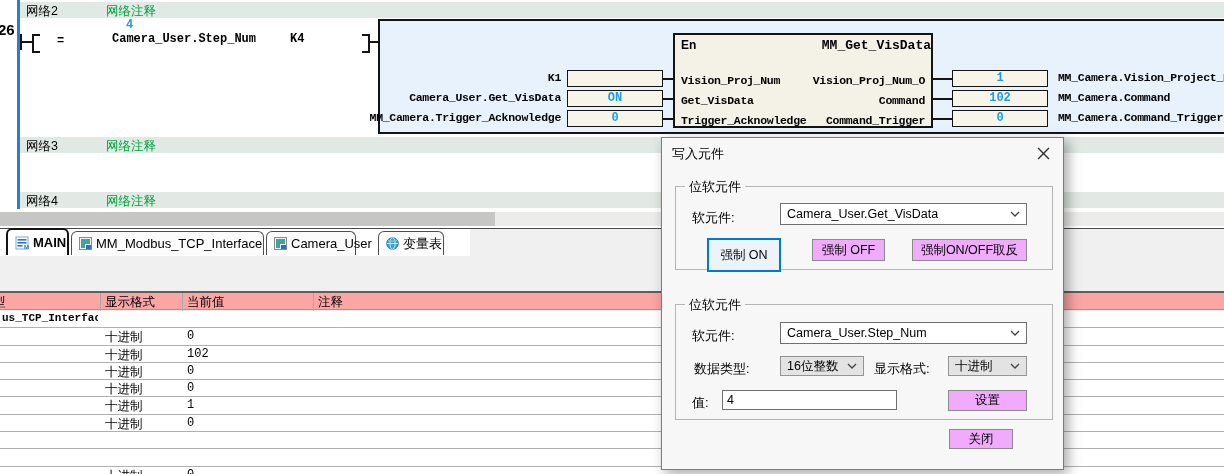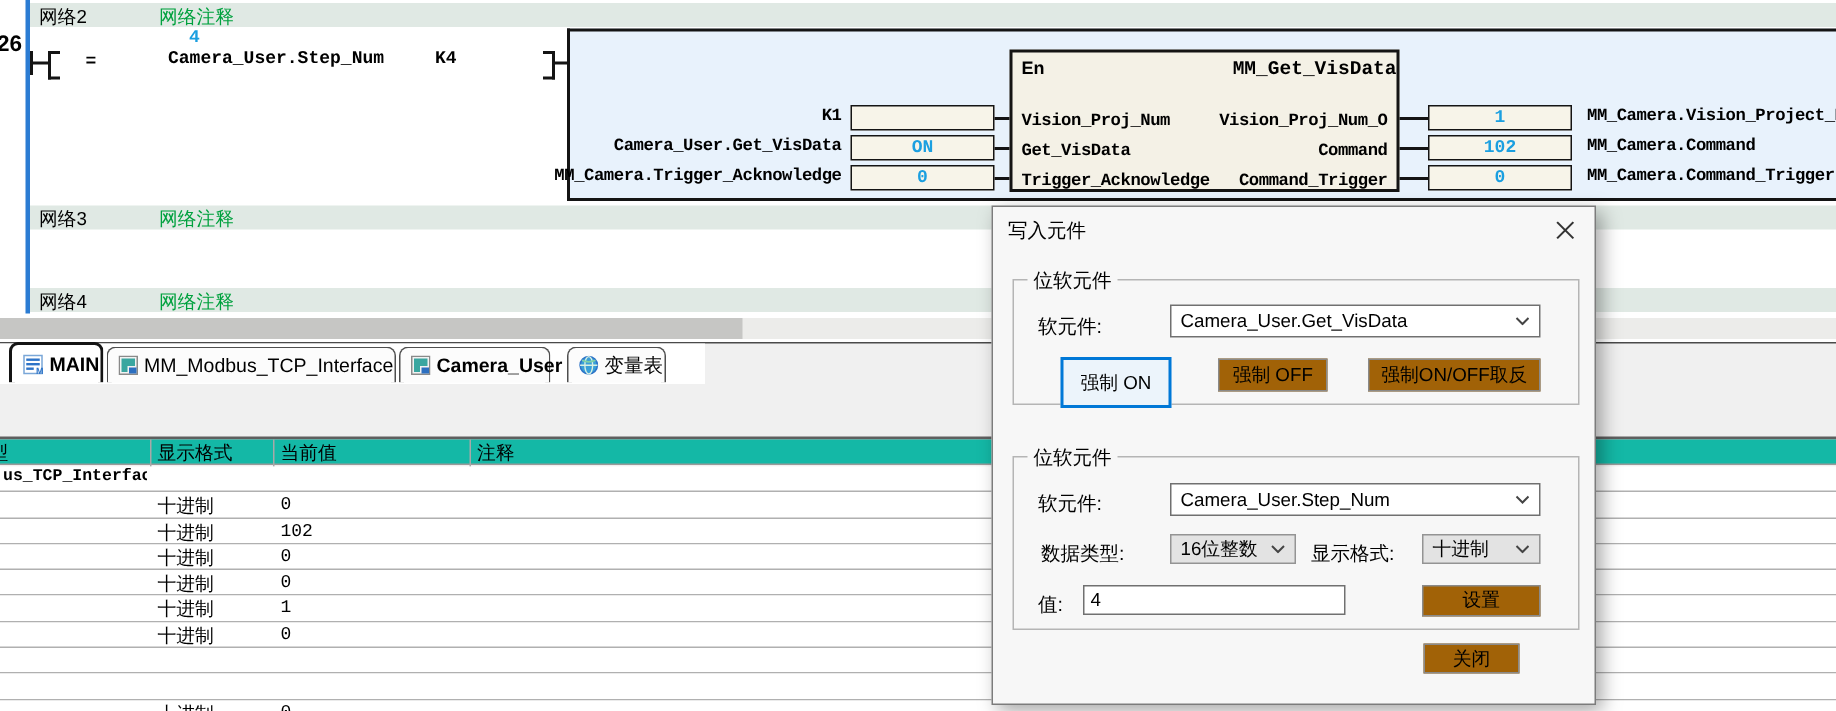--- a/index.html
+++ b/index.html
@@ -34,21 +34,21 @@
   .hscroll-thumb{position:absolute;left:0;top:0;width:495px;height:14px;background:#c6c6c4;}
   .divider{position:absolute;left:0;top:228px;width:1224px;height:1.5px;background:#4a4a4a;}
   
   .bottom-pane{position:absolute;left:0;top:229px;width:1224px;height:245px;background:#f0f0f0;}
   .tab-strip{position:absolute;left:0;top:229px;width:470px;height:27px;background:#ffffff;}
   .tab{position:absolute;display:flex;align-items:center;gap:4px;padding:0 7px;box-sizing:border-box;
        background:#fcfcfc;border:1.3px solid #4e4e4e;border-bottom:none;border-radius:6px 6px 0 0;
        font-size:13px;white-space:nowrap;height:24px;top:231px;}
   .tab.active{height:27px;top:228px;background:#ffffff;border:2px solid #141414;border-bottom:none;font-weight:bold;}
   .grid-hdr{position:absolute;left:0;top:291px;width:1224px;height:2px;background:#5f5f5f;}
-  .thead{position:absolute;left:0;top:293px;width:1224px;height:17px;background:#14b8a6;border-bottom:1px solid #9a9a9a;box-sizing:border-box;}
+  .thead{position:absolute;left:0;top:293px;width:1224px;height:17px;background:#fca5a5;border-bottom:1px solid #9a9a9a;box-sizing:border-box;}
   .th{position:absolute;top:1px;font-size:12.5px;}
   .vline{position:absolute;top:293px;width:1px;height:181px;background:#a8a8a8;}
   .rows{position:absolute;left:0;top:311px;width:1224px;height:163px;overflow:hidden;background:#ffffff;}
   .trow{position:relative;width:1224px;height:17.3px;border-bottom:1px solid #b0b0b0;box-sizing:border-box;background:#fff;}
   .td-name{position:absolute;left:2px;top:1px;width:96px;overflow:hidden;font-size:11px;font-family:"Liberation Mono","DejaVu Sans Mono",monospace;font-weight:bold;white-space:nowrap;}
   .td-fmt{position:absolute;left:105px;top:1px;font-size:12.5px;}
   .td-val{position:absolute;left:187px;top:1px;font-size:12px;font-family:"Liberation Mono","DejaVu Sans Mono",monospace;}
   .hdr-clip{position:absolute;left:0;top:1px;width:12px;overflow:hidden;}
   .hdr-clip span{display:inline-block;margin-left:-7px;font-size:12.5px;}
   
@@ -56,21 +56,21 @@
           border:1px solid #7c7c7c;box-shadow:4px 4px 12px rgba(0,0,0,0.35);box-sizing:border-box;}
   .dlg-title{position:absolute;left:10px;top:7px;font-size:13px;}
   .dlg-close{position:absolute;right:13px;top:9px;width:13px;height:13px;cursor:pointer;}
   .group{position:absolute;left:13px;width:376px;border:1px solid #b5b5b5;}
   .group-label{position:absolute;left:9px;top:-9px;background:#f7f7f7;padding:0 4px;font-size:13px;}
   .dlg-lab{position:absolute;font-size:13px;white-space:nowrap;}
   .combo{position:absolute;background:#fff;border:1px solid #707070;box-sizing:border-box;font-size:12.5px;
          display:flex;align-items:center;padding:0 20px 0 6px;white-space:nowrap;overflow:hidden;}
   .combo .chev{position:absolute;right:6px;top:50%;margin-top:-3px;}
   .combo.small{background:#e3e3e3;border:1px solid #949494;font-size:12.5px;}
-  .btn{position:absolute;background:#a16207;border:1px solid #8a8a8a;box-sizing:border-box;
+  .btn{position:absolute;background:#f0abfc;border:1px solid #8a8a8a;box-sizing:border-box;
        display:flex;align-items:center;justify-content:center;font-size:12.5px;cursor:pointer;}
   .btn.primary{border:2px solid #0078d7;background:#ecf4fb;}
   .txtin{position:absolute;background:#fff;border:1px solid #707070;box-sizing:border-box;font-size:12.5px;
          padding:0 4px;font-family:"Liberation Sans","DejaVu Sans",sans-serif;}
   .tab-icon{flex:0 0 auto;}
 </style>
 </head>
 <body>
 
 <div id="screen">
@@ -154,21 +154,21 @@
     <span>MAIN</span>
   </div>
   <div class="tab" style="left:71px;width:193px;">
     <svg class="tab-icon" width="13" height="13" viewBox="0 0 13 13">
       <rect x="0.5" y="0.5" width="12" height="12" fill="#f2f2f2" stroke="#8a8a8a"></rect>
       <polygon points="2,2 11,2 11,7 6,7 6,11 2,11" fill="#3aa6a0"></polygon>
       <polygon points="7,8 12,8 12,12 7,12" fill="#2d6fc0"></polygon>
     </svg>
     <span>MM_Modbus_TCP_Interface</span>
   </div>
-  <div class="tab" style="left:266px;width:101px;font-weight:bold;">
+  <div class="tab" style="left:266px;width:90px;">
     <svg class="tab-icon" width="13" height="13" viewBox="0 0 13 13">
       <rect x="0.5" y="0.5" width="12" height="12" fill="#f2f2f2" stroke="#8a8a8a"></rect>
       <polygon points="2,2 11,2 11,7 6,7 6,11 2,11" fill="#3aa6a0"></polygon>
       <polygon points="7,8 12,8 12,12 7,12" fill="#2d6fc0"></polygon>
     </svg>
     <span>Camera_User</span>
   </div>
   <div class="tab" style="left:378px;width:66px;">
     <svg class="tab-icon" width="13" height="13" viewBox="0 0 13 13">
       <circle cx="6.5" cy="6.5" r="5.8" fill="#3aa0d8" stroke="#2e74c8"></circle>

